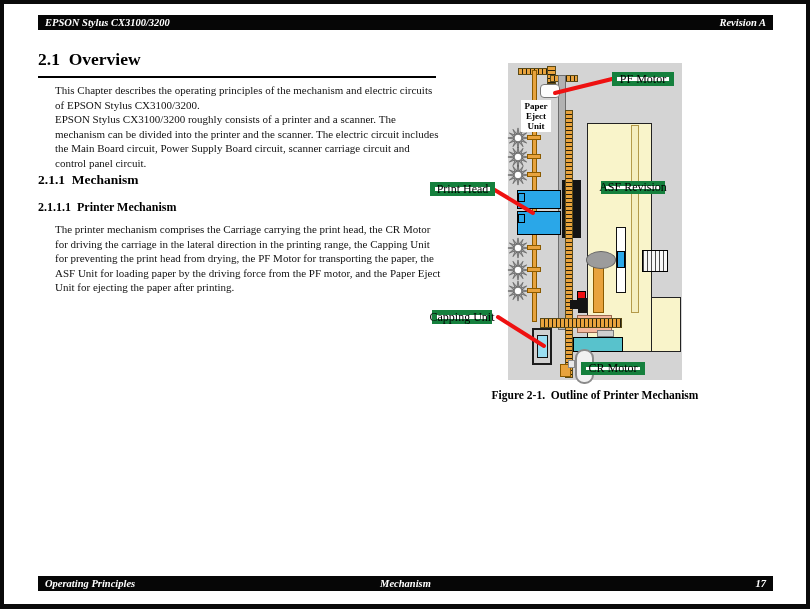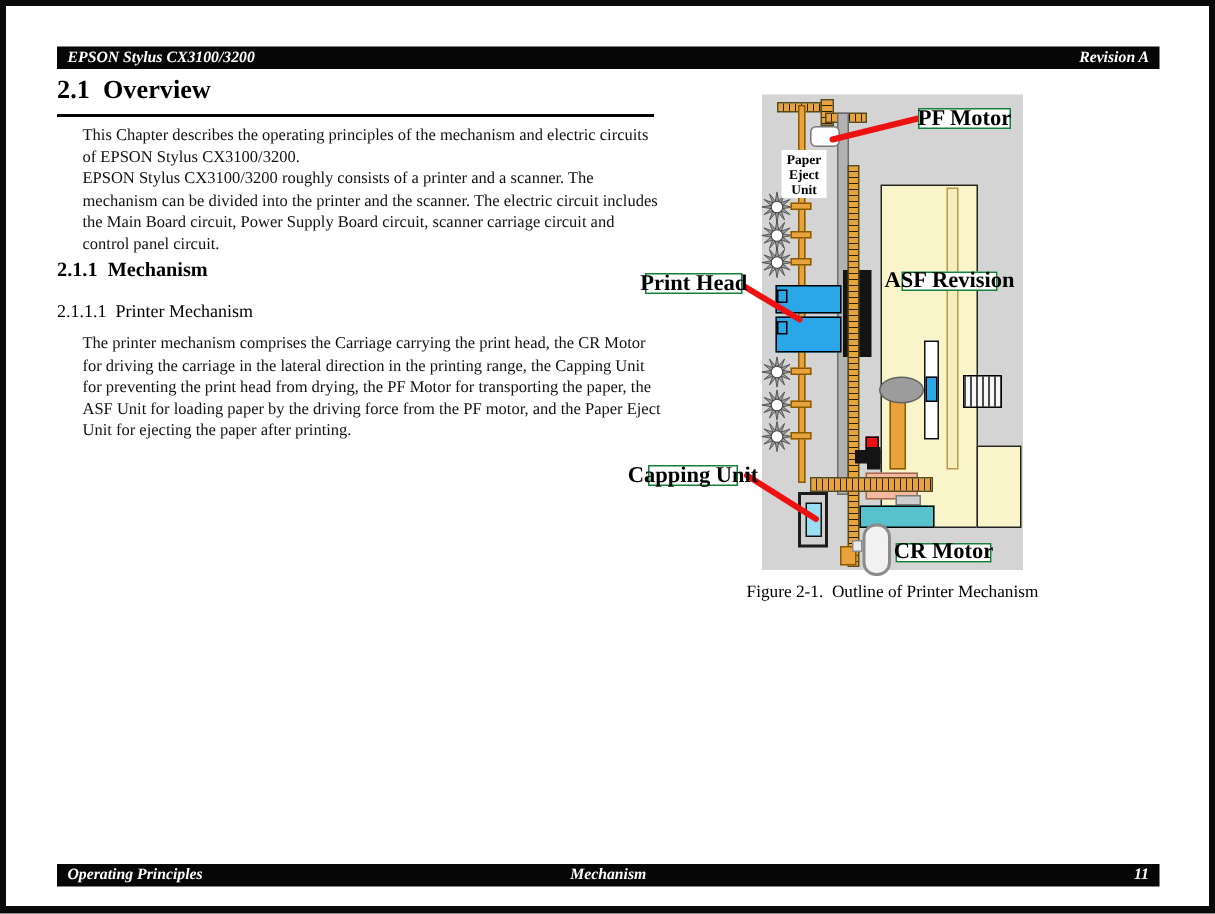--- a/index.html
+++ b/index.html
@@ -4,31 +4,31 @@
 <style>
   html,body{margin:0;padding:0;}
   body{width:810px;height:609px;background:#0a0a0a;position:relative;
        font-family:"Liberation Serif", serif; overflow:hidden;}
   .page{position:absolute;left:4px;top:4px;width:802px;height:600px;background:#ffffff;}
 
   
   .bar{position:absolute;left:34px;width:735px;height:15px;background:#060606;color:#fff;
        display:flex;align-items:center;padding:0 7px;box-sizing:border-box;
        font-weight:bold;font-style:italic;font-size:10.5px;}
-  #header-bar{top:11px;margin-top:16px;}
+  #header-bar{top:11px;}
   #footer-bar{top:572px;}
   .bar .l{flex:1;text-align:left;white-space:pre;}
   .bar .c{flex:1;text-align:center;white-space:pre;}
   .bar .r{flex:1;text-align:right;white-space:pre;}
 
   
   .h1{position:absolute;left:34px;top:45px;width:398px;font-size:17.5px;font-weight:bold;
       padding-bottom:6px;border-bottom:2px solid #000;white-space:pre;}
   .h2{position:absolute;left:34px;top:168px;font-size:13.5px;font-weight:bold;white-space:pre;}
-  .h3{position:absolute;left:34px;top:196px;font-size:12px;font-weight:normal;white-space:pre;}
+  .h3{position:absolute;left:34px;top:196px;font-size:12px;font-weight:bold;white-space:pre;}
   .bodytext{position:absolute;left:51px;width:410px;font-size:11px;line-height:14.6px;
       white-space:pre;color:#111;}
   #intro{top:79px;}
   #pm-body{top:218px;}
 
   
   #figure{position:absolute;left:421px;top:51px;width:286px;height:365px;}
   .part{position:absolute;box-sizing:border-box;}
   .panel{background:var(--panel-gray,#d4d4d4);}
   .rack-h{background:repeating-linear-gradient(90deg,var(--mechanism-orange,#e8a33d) 0 3px,#26200e 3px 4px);
@@ -48,28 +48,28 @@
   .redsq{background:var(--callout-red,#ee1111);border:1px solid #000;}
   .salmon{background:var(--salmon-pink,#f4b89e);border:1px solid #9c6a52;}
   .teal{background:var(--teal,#58c2cc);border:1px solid #000;}
   .graysm{background:#cfcfcf;border:1px solid #7a7a7a;}
   .capout{background:#d0d0d0;border:2px solid #1c1c1c;}
   .capin{background:var(--capping-cyan,#9adef2);border:1px solid #111;}
   .capsule{background:#f1f1f1;border:2px solid #8b8b8b;border-radius:9px;}
   .tab{background:#e9e9e9;border:1px solid #8b8b8b;}
   .gear{position:absolute;width:22px;height:22px;}
 
-  .callout{position:absolute;background:#fff;border:1px solid #15803d;display:flex;
-           align-items:center;justify-content:center;font-weight:bold;font-size:15px;
+  .callout{position:absolute;background:#fff;border:5px solid #15803d;display:flex;
+           align-items:center;justify-content:center;font-weight:normal;font-size:12px;
            white-space:pre;box-sizing:border-box;z-index:6;}
   .flag{position:absolute;background:#fff;font-weight:bold;font-size:9px;line-height:10px;
         text-align:center;white-space:pre-line;padding:1px 0;z-index:4;}
   #arrows{position:absolute;left:0;top:0;z-index:5;}
   .caption{position:absolute;left:30px;top:334px;width:280px;text-align:center;
-           font-weight:normal;font-size:11.5px;white-space:pre;}
+           font-weight:bold;font-size:11.5px;white-space:pre;}
 </style>
 </head>
 <body>
 
 <div class="page">
 
   <div class="bar" id="header-bar">
     <span class="l">EPSON Stylus CX3100/3200</span>
     <span class="r">Revision A</span>
   </div>
@@ -173,24 +173,24 @@
       <line x1="73" y1="262" x2="119" y2="291" stroke="var(--callout-red,#ee1111)" stroke-width="4" stroke-linecap="round"></line>
     </svg>
 
     <div class="flag" style="left:96px;top:45px;width:30px">Paper
 Eject
 Unit</div>
     <div class="callout" style="left:187px;top:17px;width:62px;height:14px">PF Motor</div>
     <div class="callout" style="left:5px;top:127px;width:65px;height:14px">Print Head</div>
     <div class="callout" style="left:176px;top:126px;width:64px;height:13px">ASF Revision</div>
     <div class="callout" style="left:7px;top:255px;width:60px;height:14px">Capping Unit</div>
-    <div class="callout" style="left:172px;top:307px;width:64px;height:13px">CR Motor</div>
+    <div class="callout" style="left:156px;top:307px;width:64px;height:13px">CR Motor</div>
 
     <div class="caption">Figure 2-1.  Outline of Printer Mechanism</div>
   </div>
 
   <div class="bar" id="footer-bar">
     <span class="l">Operating Principles</span>
     <span class="c">Mechanism</span>
-    <span class="r">11</span>
+    <span class="r">17</span>
   </div>
 
 </div>
 
 </body></html>

